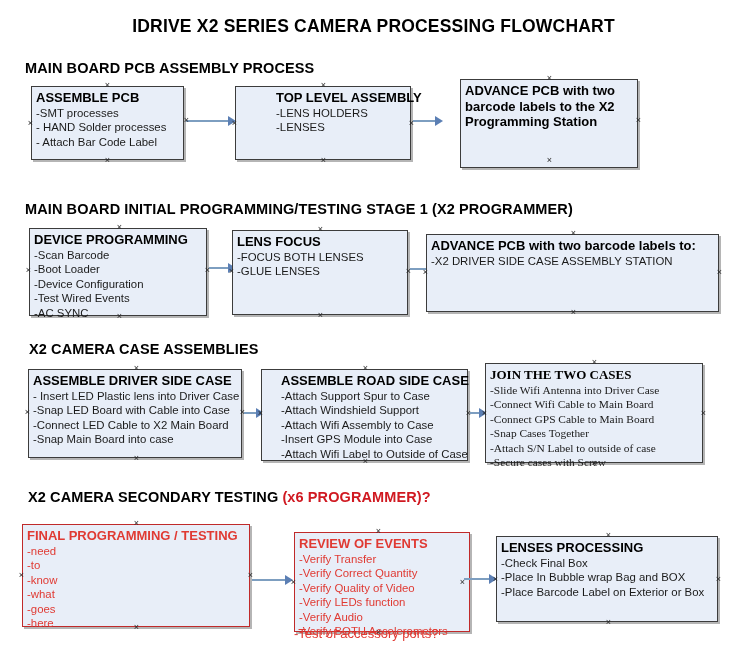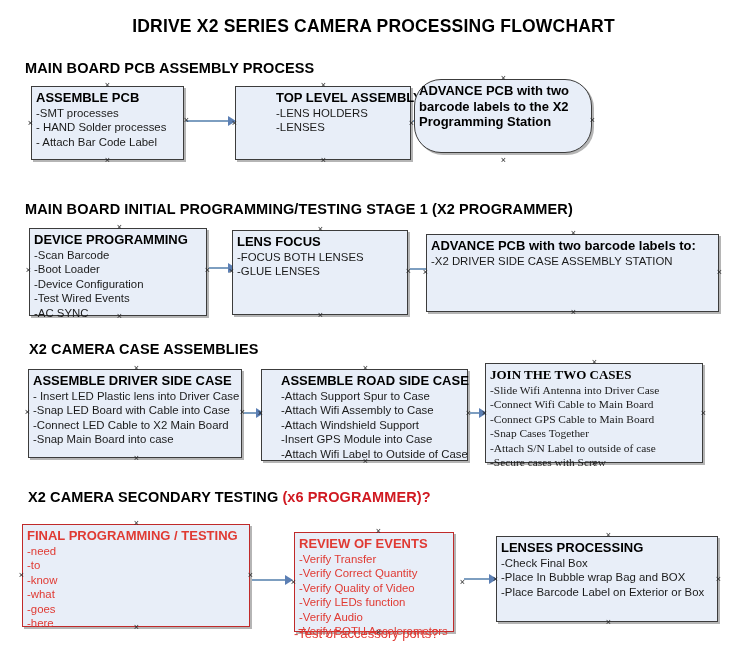--- a/index.html
+++ b/index.html
@@ -146,21 +146,21 @@
     <div class="bline">-LENSES</div>
     <div class="handle" style="left:84px; top:-5px;"></div>
     <div class="handle" style="left:84px; top:70px;"></div>
     <div class="handle" style="left:-5px; top:33px;"></div>
     <div class="handle" style="left:172px; top:33px;"></div>
   </div>
 
   <div class="conn" style="left:413px; top:120px; width:25px;"></div>
   <div class="arrowhead" style="left:435px; top:116px;"></div>
 
-  <div class="pbox" style="left:414px; top:79px; width:178px; height:74px;border-radius:27px;">
+  <div class="pbox" style="left:460px; top:79px; width:178px; height:89px;">
     <div class="bhead wrap">ADVANCE PCB with two barcode labels to the  X2 Programming Station</div>
     <div class="handle" style="left:85px; top:-5px;"></div>
     <div class="handle" style="left:85px; top:77px;"></div>
     <div class="handle" style="left:174px; top:37px;"></div>
   </div>
 
   <div class="section-title" style="left:25px; top:201px;">
     <span>MAIN BOARD INITIAL PROGRAMMING/TESTING STAGE 1 (X2 PROGRAMMER)</span>
   </div>
 
@@ -217,22 +217,22 @@
     <div class="handle" style="left:-5px; top:39px;"></div>
     <div class="handle" style="left:210px; top:39px;"></div>
   </div>
 
   <div class="conn" style="left:244px; top:412px; width:16px;"></div>
   <div class="arrowhead" style="left:256px; top:408px;"></div>
 
   <div class="pbox" style="left:261px; top:369px; width:207px; height:92px;padding-left:19px;">
     <div class="bhead">ASSEMBLE ROAD SIDE CASE</div>
     <div class="bline">-Attach Support Spur to Case</div>
+    <div class="bline">-Attach Windshield Support</div>
     <div class="bline">-Attach Wifi Assembly to Case</div>
-    <div class="bline">-Attach Windshield Support</div>
     <div class="bline">-Insert GPS Module into Case</div>
     <div class="bline">-Attach Wifi Label to Outside of Case</div>
     <div class="handle" style="left:100px; top:-5px;"></div>
     <div class="handle" style="left:100px; top:88px;"></div>
     <div class="handle" style="left:-5px; top:40px;"></div>
     <div class="handle" style="left:203px; top:40px;"></div>
   </div>
 
   <div class="conn" style="left:470px; top:412px; width:14px;"></div>
   <div class="arrowhead" style="left:479px; top:408px;"></div>
@@ -265,21 +265,21 @@
     <div class="bline">-here</div>
     <div class="handle" style="left:110px; top:-5px;"></div>
     <div class="handle" style="left:110px; top:99px;"></div>
     <div class="handle" style="left:-5px; top:47px;"></div>
     <div class="handle" style="left:224px; top:47px;"></div>
   </div>
 
   <div class="conn" style="left:252px; top:579px; width:36px;"></div>
   <div class="arrowhead" style="left:285px; top:575px;"></div>
 
-  <div class="pbox red" style="left:294px; top:532px; width:160px; height:100px;">
+  <div class="pbox red" style="left:294px; top:532px; width:176px; height:100px;">
     <div class="bhead">REVIEW OF EVENTS</div>
     <div class="bline">-Verify Transfer</div>
     <div class="bline">-Verify Correct Quantity</div>
     <div class="bline">-Verify Quality of Video</div>
     <div class="bline">-Verify LEDs function</div>
     <div class="bline">-Verify Audio</div>
     <div class="bline">-Verify BOTH Accelerometers</div>
     <div class="handle" style="left:80px; top:-5px;"></div>
     <div class="handle" style="left:80px; top:96px;"></div>
     <div class="handle" style="left:-5px; top:46px;"></div>

